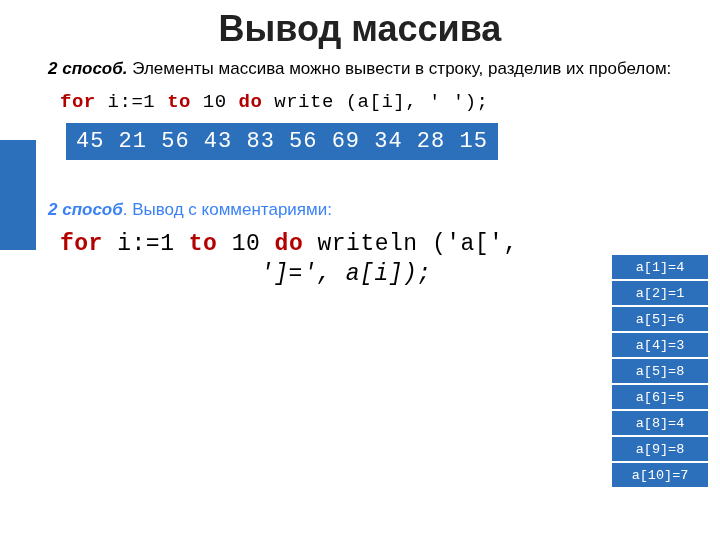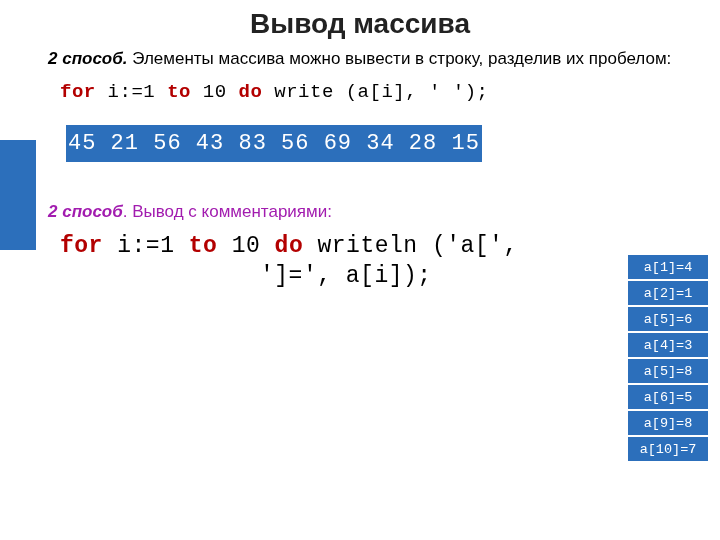--- a/index.html
+++ b/index.html
@@ -1,30 +1,30 @@
 <!DOCTYPE html>
 <html><head>
 <meta charset="utf-8">
 <style>
   * { margin: 0; padding: 0; box-sizing: border-box; }
   body { width: 720px; height: 540px; background: #fff; font-family: Arial, sans-serif; position: relative; overflow: hidden; }
-  .title { text-align: center; font-size: 28px; font-weight: bold; color: #222; margin-top: 8px; }
+  .title { text-align: center; font-size: 36px; font-weight: bold; color: #222; margin-top: 8px; }
   .blue-tab { position: absolute; left: 0; top: 140px; width: 36px; height: 110px; background: #2c6fbb; }
   .content { padding: 8px 24px 0 48px; }
   .desc1 { font-size: 17px; color: #000; line-height: 1.35; text-align: justify; margin-bottom: 10px; }
   .desc1 .bold-it { font-weight: bold; font-style: italic; }
   .code-line { font-family: "Courier New", monospace; font-size: 19px; color: #000; margin: 6px 0 10px 12px; letter-spacing: 0.5px; }
   .code-line .kw { color: #b30000; font-weight: bold; }
-  .output-row { background: #2c6fbb; color: #fff; font-family: "Courier New", monospace; font-size: 22px; padding: 6px 2px; margin: 12px 0 12px 18px; display: inline-block; letter-spacing: 1px; }
-  .desc2 { font-size: 17px; color: #a21caf; margin: 28px 0 10px 0; }
+  .output-row { background: #2c6fbb; color: #fff; font-family: "Courier New", monospace; font-size: 22px; padding: 6px 10px; margin: 0 0 12px 18px; display: inline-block; letter-spacing: 1px; }
+  .desc2 { font-size: 17px; color: #3b82f6; margin: 28px 0 10px 0; }
   .desc2 .bold-it { font-weight: bold; font-style: italic; }
   .code-block2 { font-family: "Courier New", monospace; font-size: 23px; color: #000; margin: 6px 0 0 12px; line-height: 1.3; letter-spacing: 0.5px; }
   .code-block2 .kw { color: #b30000; font-weight: bold; }
-  .code-indent { padding-left: 200px; }
-  .side-outputs { position: absolute; right: 12px; top: 255px; width: 80px; }
+  .code-indent { padding-left: 200px; font-style: italic; }
+  .side-outputs { position: absolute; right: 12px; top: 255px; width: 96px; }
   .side-cell { background: #2c6fbb; color: #fff; font-family: "Courier New", monospace; font-size: 13.5px; text-align: center; padding: 4.5px 2px; margin-bottom: 2px; }
 </style>
 </head>
 <body>
 
 <div class="title">Вывод массива</div>
 
 <div class="blue-tab"></div>
 
 <div class="content">
@@ -52,15 +52,16 @@
 
 </div>
 
 <div class="side-outputs">
   <div class="side-cell">a[1]=4</div>
   <div class="side-cell">a[2]=1</div>
   <div class="side-cell">a[5]=6</div>
   <div class="side-cell">a[4]=3</div>
   <div class="side-cell">a[5]=8</div>
   <div class="side-cell">a[6]=5</div>
+  <div class="side-cell">a[8]=4</div>
   <div class="side-cell">a[9]=8</div>
   <div class="side-cell">a[10]=7</div>
 </div>
 
 </body></html>

